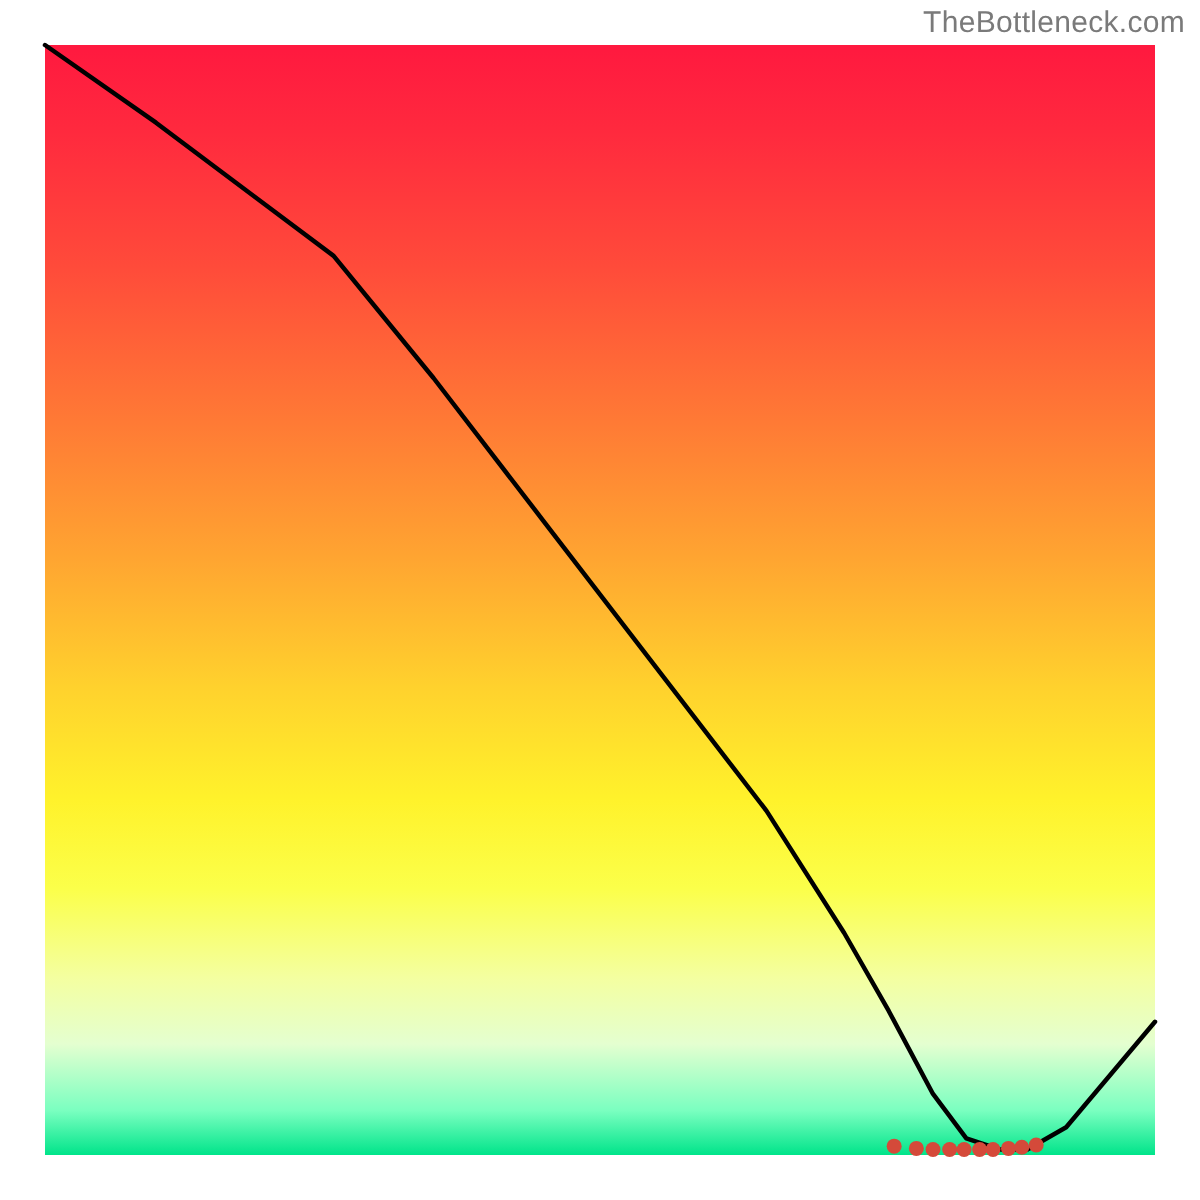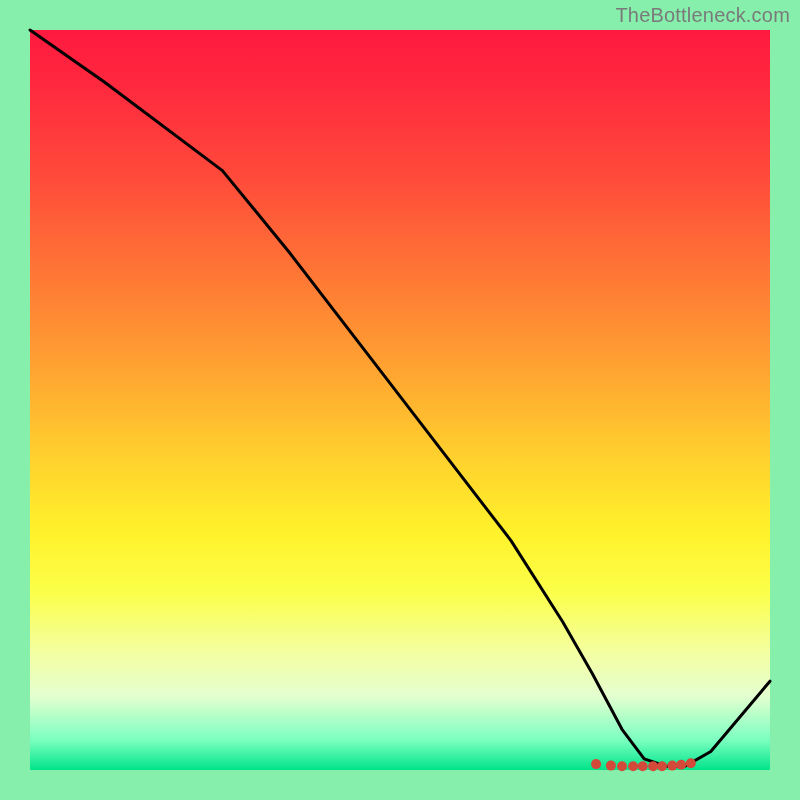--- a/index.html
+++ b/index.html
@@ -8,21 +8,21 @@
     width: 800px;
     height: 800px;
     background: #000;
     overflow: hidden;
     font-family: Arial, Helvetica, sans-serif;
   }
   .frame {
     position: relative;
     width: 800px;
     height: 800px;
-    background: #86efac;
+    background: #ffffff;
   }
   .attribution {
     position: absolute;
     top: 4px;
     right: 10px;
     color: #7a7a7a;
     font-size: 20px;
     font-weight: 400;
     letter-spacing: 0.2px;
   }

